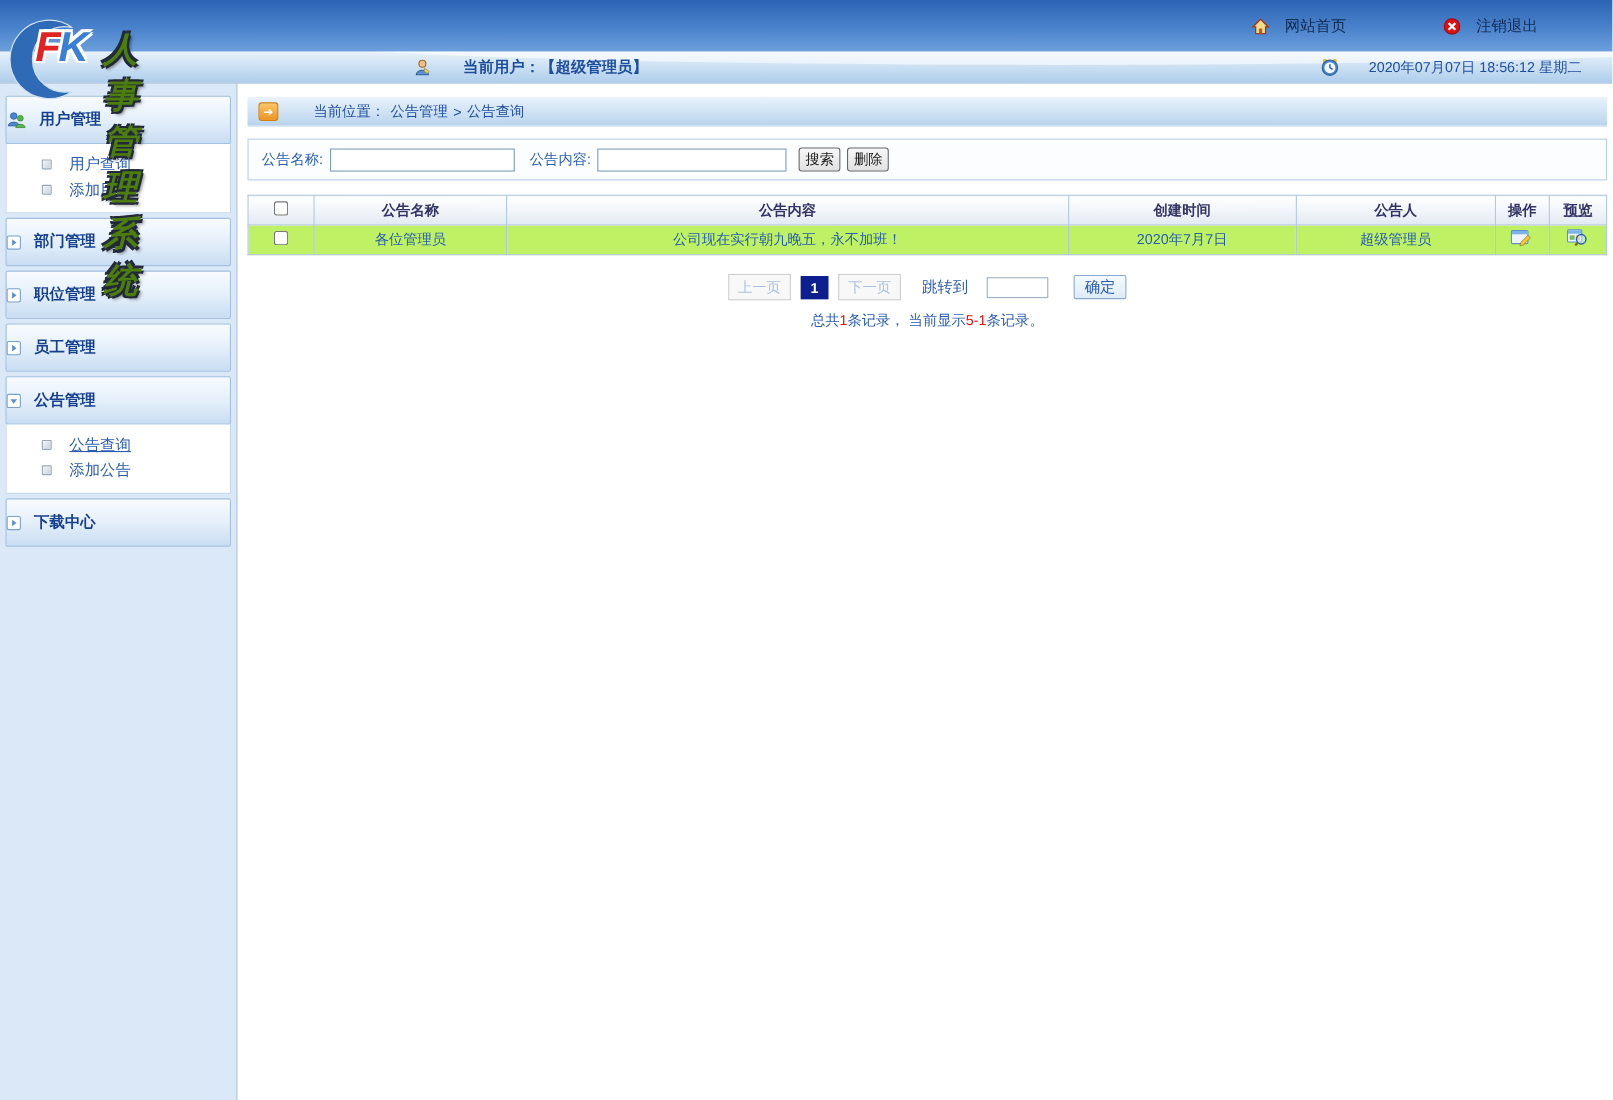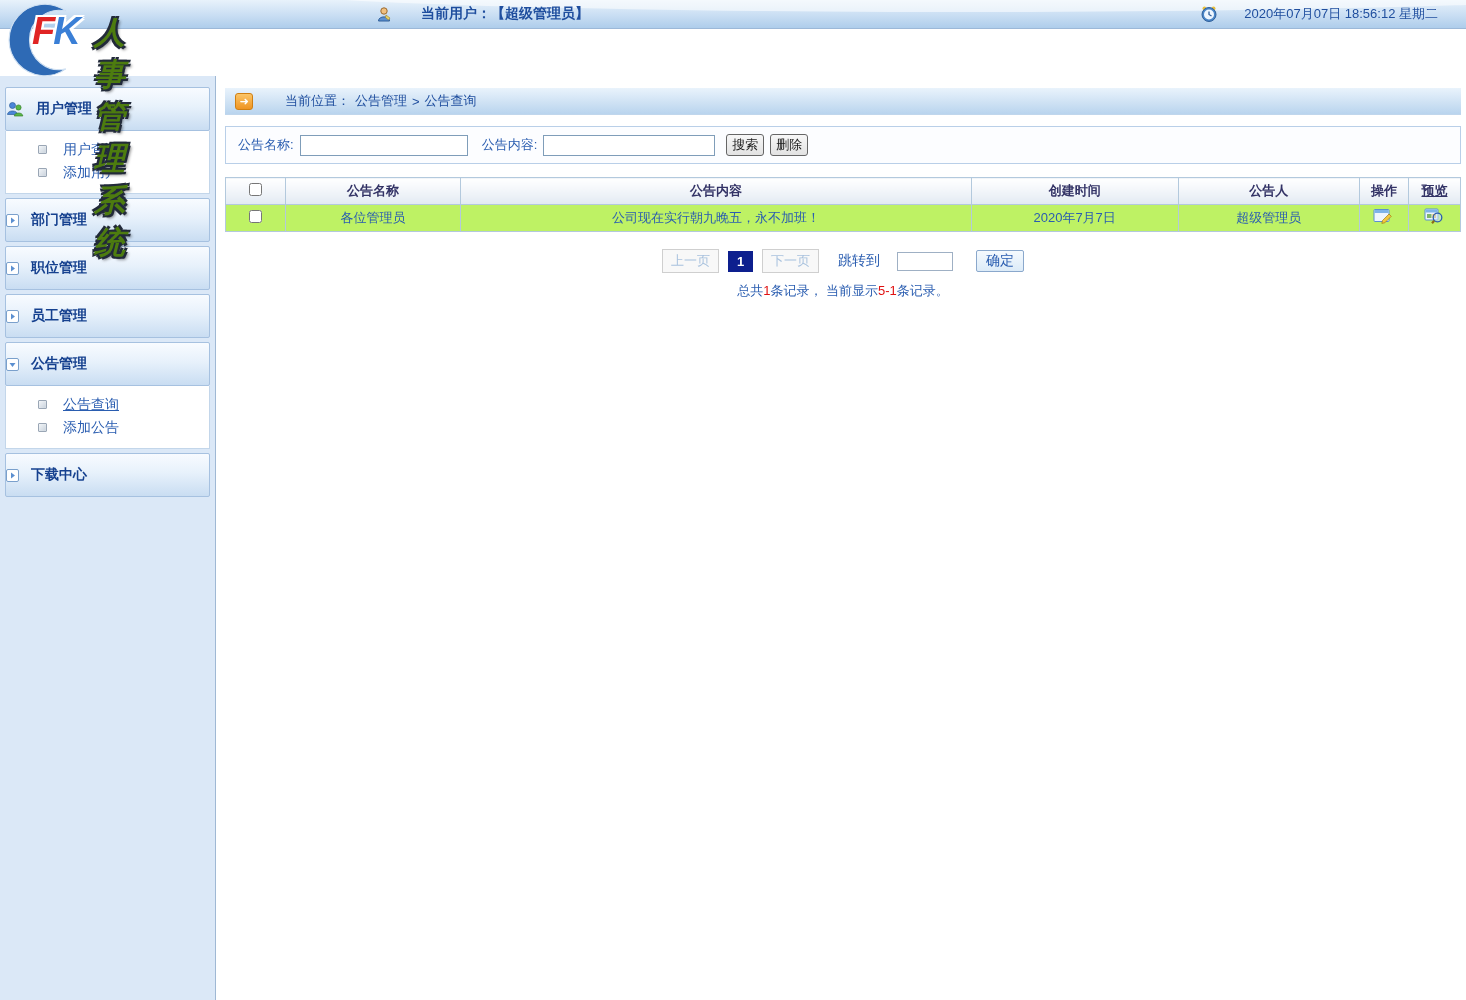--- a/index.html
+++ b/index.html
@@ -6,21 +6,21 @@
   html,body { width:1466px; height:1000px; background:#fff; overflow:hidden;
     font-family:"Liberation Sans","DejaVu Sans",sans-serif; }
 
   
   .header { position:relative; width:100%; height:76px; }
   .band1 { height:47px; background:linear-gradient(to bottom,#2d64b4 0%,#4a83cc 55%,#6da0dc 100%); position:relative; }
   .band2 { height:29px; background:linear-gradient(to bottom,#e8f2fb 0%,#c6dcf2 60%,#aecdeb 100%);
     border-bottom:1px solid #9cb8d8; position:relative; overflow:hidden; display:flex; align-items:center; }
   .band2::before { content:""; position:absolute; left:260px; top:-34px; width:1400px; height:46px;
     background:#fff; border-radius:50%; opacity:.55; }
-  .logo { position:absolute; left:4px; top:4px; height:72px; display:flex; align-items:center; z-index:5; }
+  .logo { position:absolute; left:4px; top:16px; height:72px; display:flex; align-items:flex-start; z-index:5; }
   .crescent { width:78px; height:76px; }
   .logo-fk { position:absolute; left:28px; top:6px; font-size:38px; font-weight:bold; font-style:italic;
     letter-spacing:-2px;
     text-shadow:-2px -2px 0 #fff,2px -2px 0 #fff,-2px 2px 0 #fff,2px 2px 0 #fff,0 2px 0 #fff,2px 0 0 #fff; }
   .fk-f { color:#e02424; } .fk-k { color:#3a7fd6; }
   .logo-title { position:absolute; left:90px; top:8px; font-size:31px; font-weight:bold; font-style:italic;
     color:#4d7c0f; letter-spacing:4px;
     text-shadow:-2px -2px 0 #222a3a,2px -2px 0 #222a3a,-2px 2px 0 #222a3a,2px 2px 0 #222a3a,3px 3px 3px rgba(0,0,0,.45); }
   .topnav { position:absolute; right:0; top:0; height:47px; display:flex; align-items:center; padding-right:68px; gap:14px; }
   .topnav a { color:#122a52; font-size:14px; text-decoration:none; cursor:pointer; }
@@ -90,20 +90,39 @@
   .btn-confirm { margin-left:14px; height:22px; padding:0 9px; font-size:14px; color:#2a5db0;
     background:linear-gradient(to bottom,#f5fafe,#dcebf8); border:1px solid #8aa8cc; border-radius:2px; cursor:pointer;
     font-family:inherit; }
   .summary { margin-top:9px; width:1236px; text-align:center; font-size:13px; color:#2a5db0; }
   .summary .num { color:#e01010; }
 </style>
 </head>
 <body>
 
 <div class="header">
+  <div class="band1">
+    <div class="topnav">
+      <span class="icon-btn">
+        <svg width="16" height="16" viewBox="0 0 16 16">
+            <path d="M8 1.5 L15 8.5 H12.5 V14.5 H3.5 V8.5 H1 Z" fill="#f2dc8a" stroke="#a03a20" stroke-width="1.2"></path>
+            <rect x="6.5" y="10" width="3" height="4.5" fill="#b06030"></rect>
+          </svg>
+      </span>
+      <a>网站首页</a>
+      <span class="nav-gap"></span>
+      <span class="icon-btn">
+        <svg width="16" height="16" viewBox="0 0 16 16">
+            <circle cx="8" cy="8" r="7" fill="#e01010" stroke="#a00808"></circle>
+            <path d="M5 5 L11 11 M11 5 L5 11" stroke="#fff" stroke-width="2"></path>
+          </svg>
+      </span>
+      <a>注销退出</a>
+    </div>
+  </div>
   <div class="band2">
     <div class="userinfo">
       <span class="icon-btn">
         <svg width="17" height="17" viewBox="0 0 17 17">
             <circle cx="8" cy="5" r="3.2" fill="#f0c080" stroke="#9a6a30"></circle>
             <path d="M2.5 15 C2.5 9.5 13.5 9.5 13.5 15 Z" fill="#5b8fd0" stroke="#2f5f9a"></path>
             <path d="M10 9 l4 3 l-1.5 2 l-3-2.5 Z" fill="#e8d26a" stroke="#9a8020" stroke-width=".6"></path>
           </svg>
       </span>
       <span>当前用户：【超级管理员】</span>

